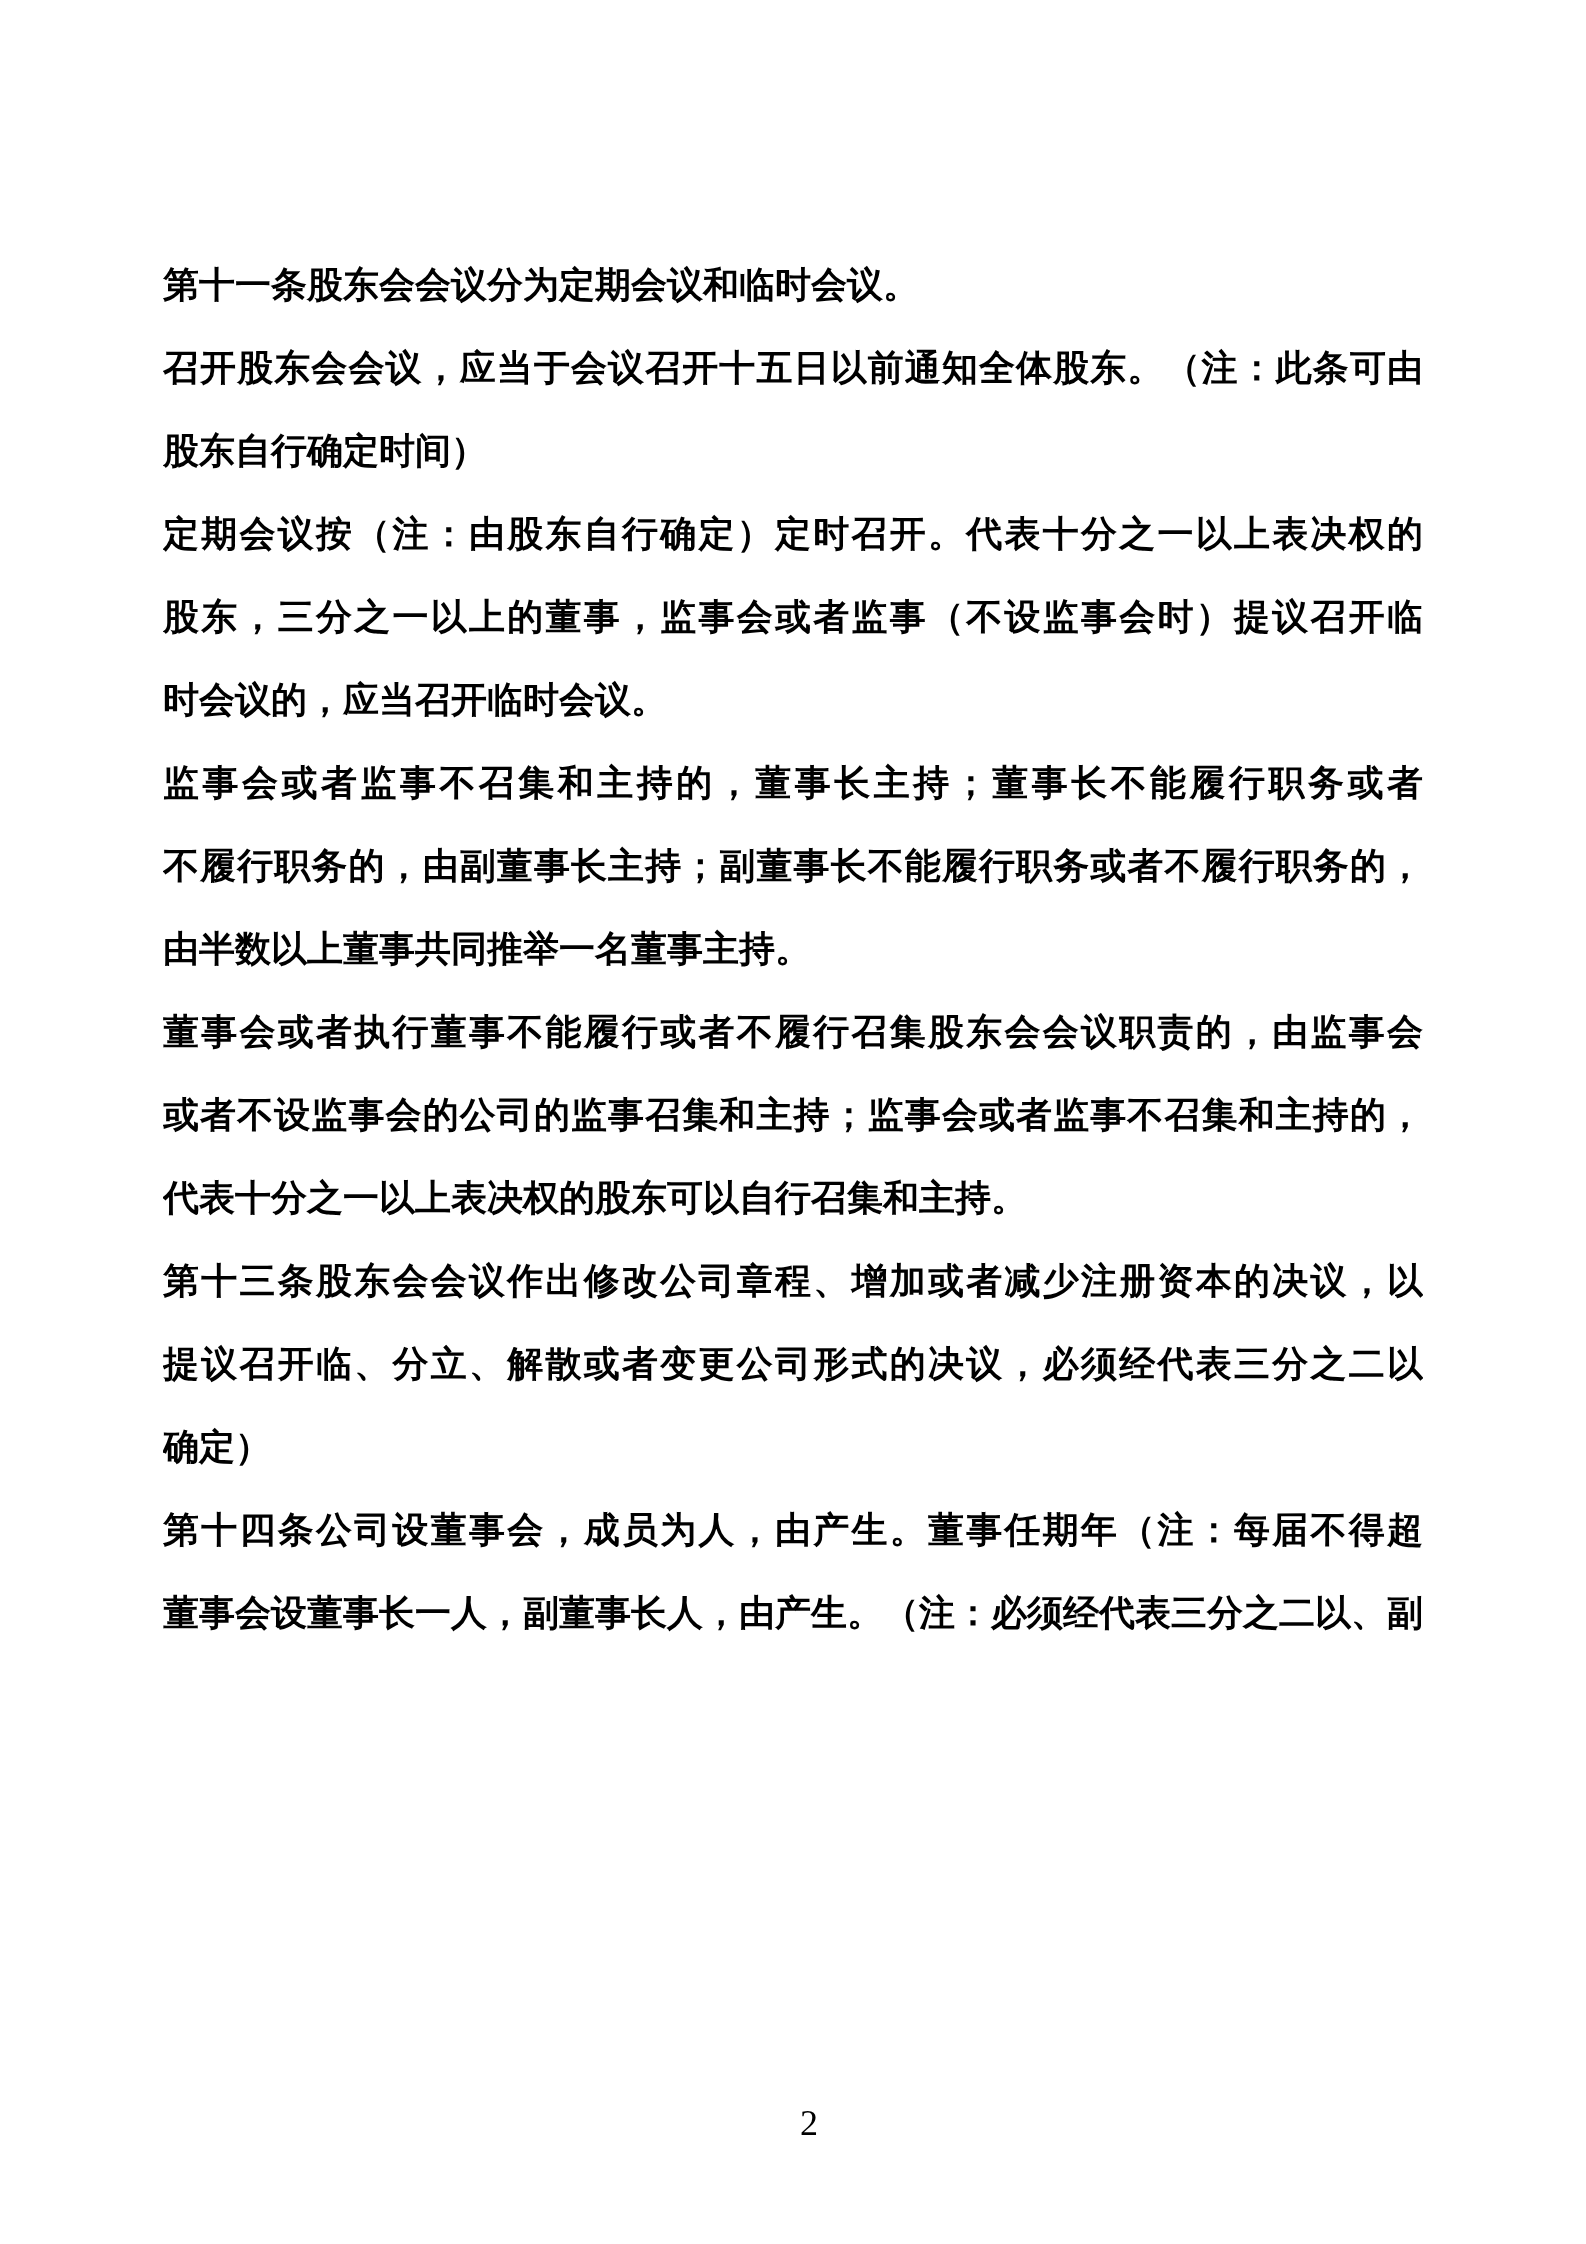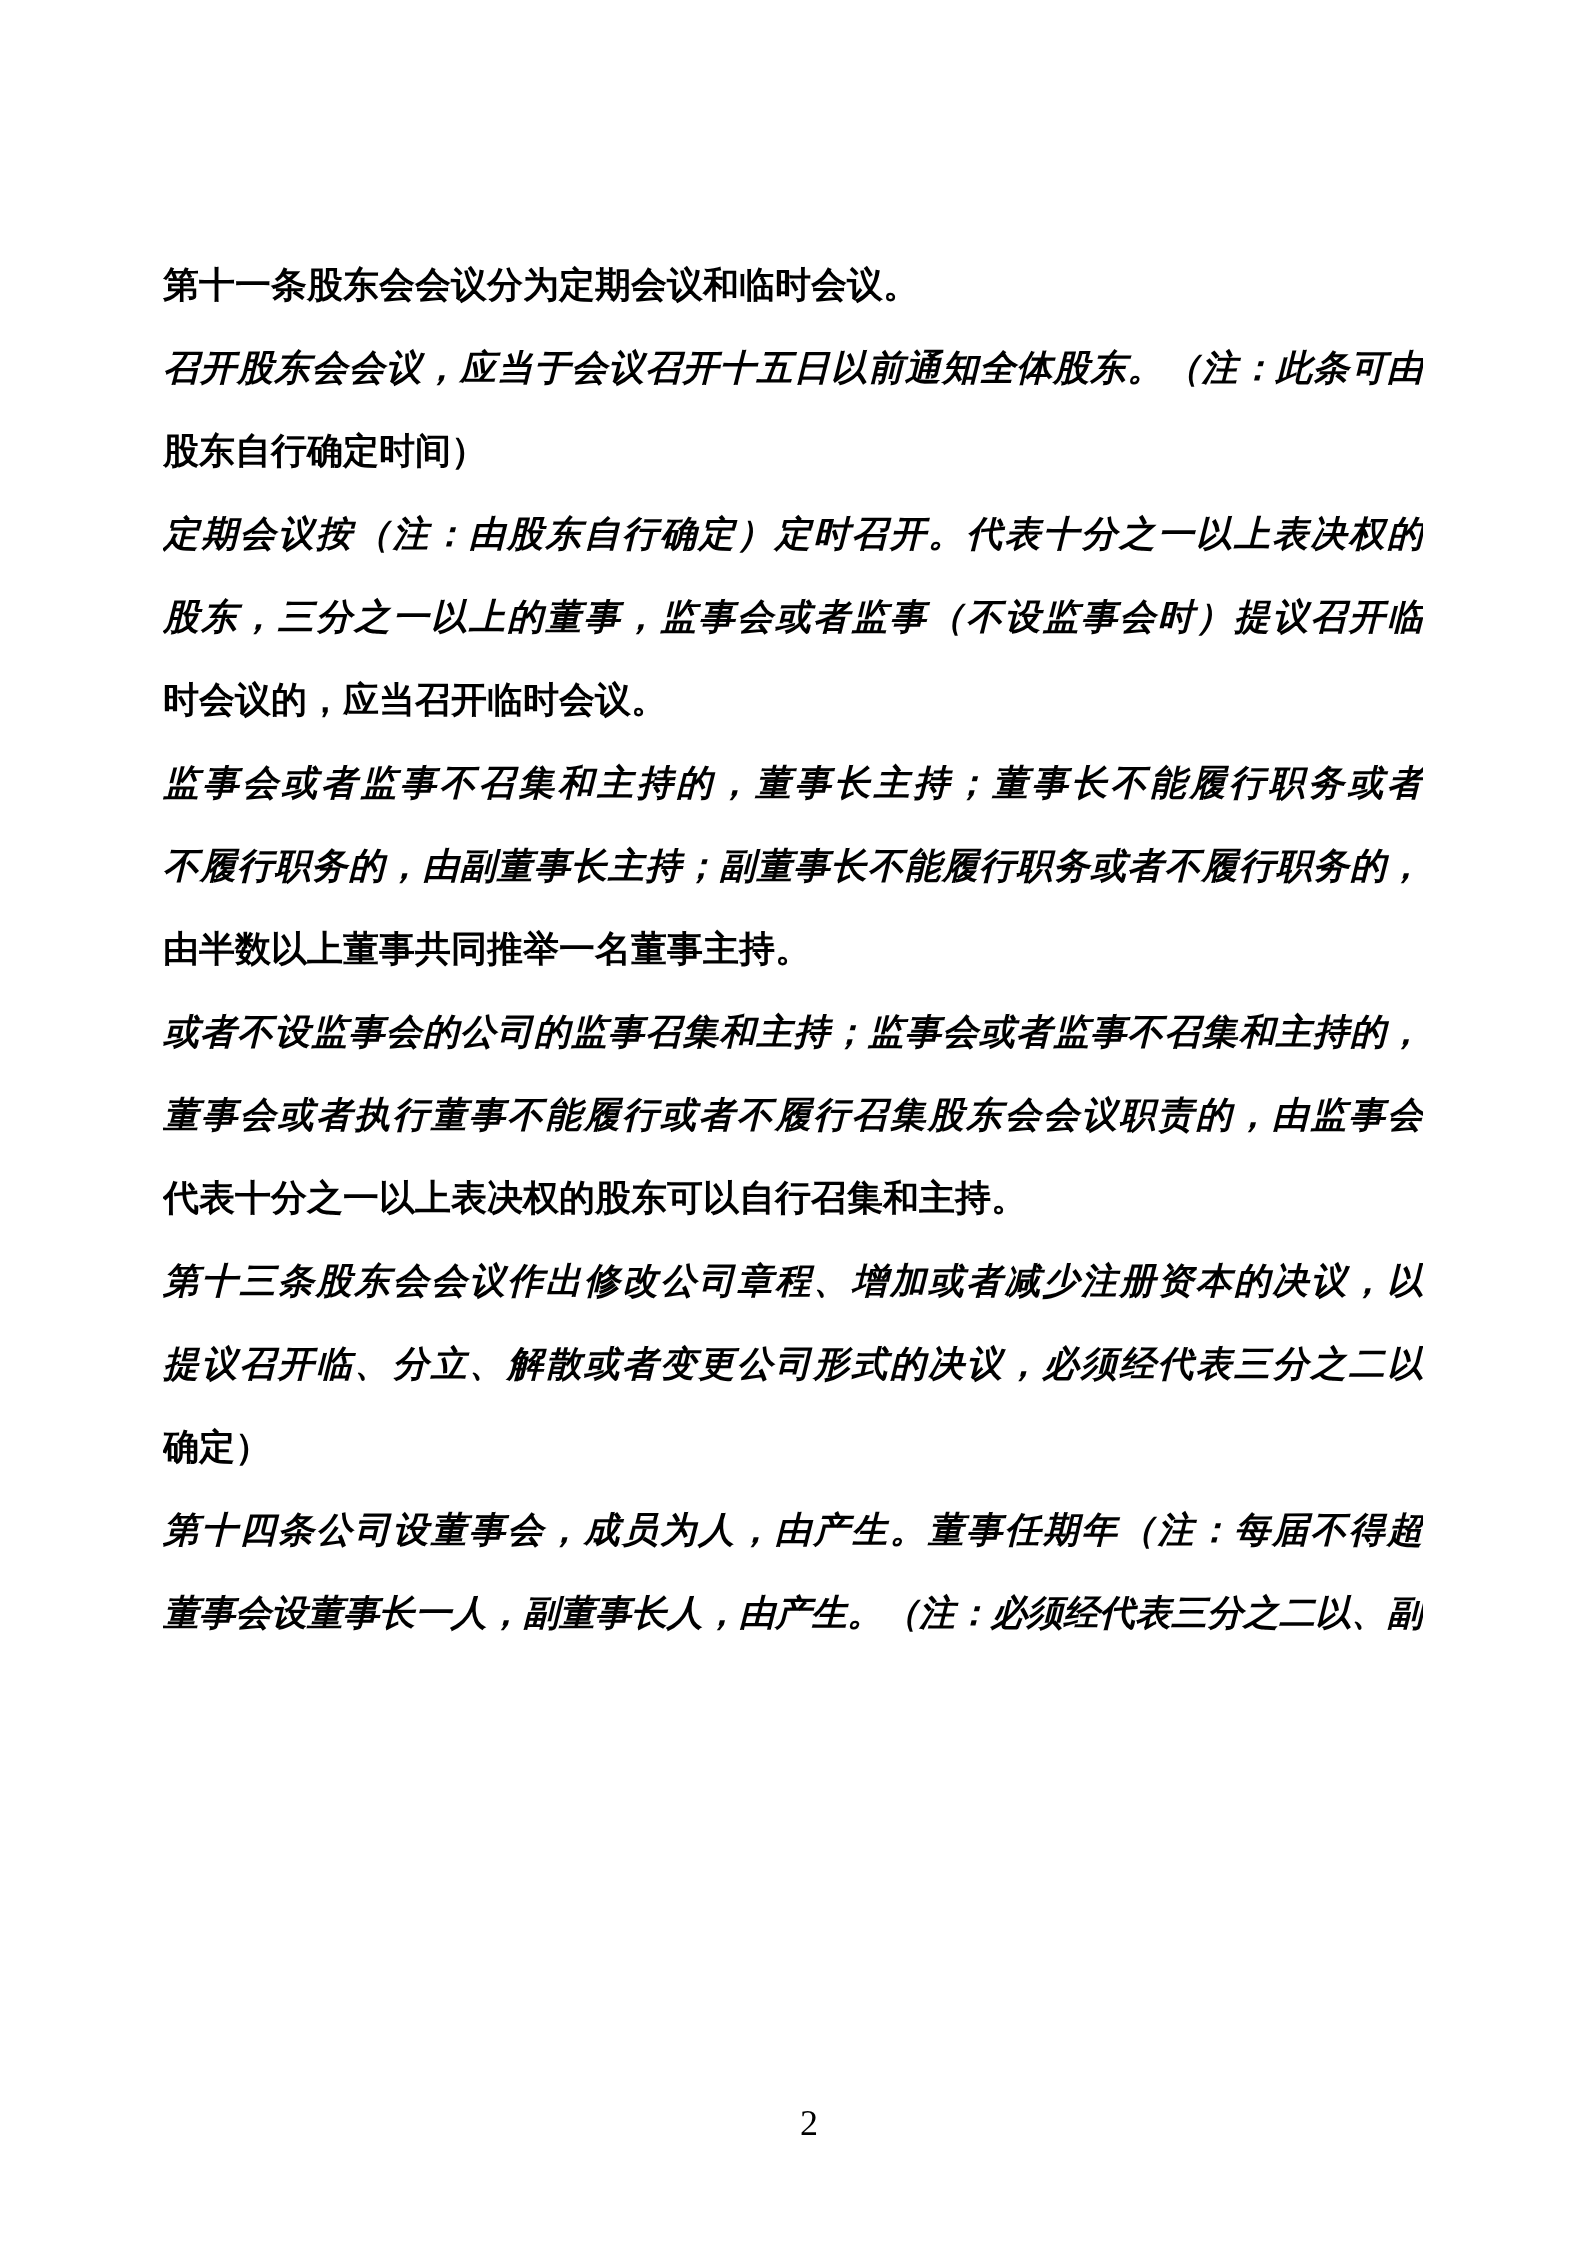--- a/index.html
+++ b/index.html
@@ -31,21 +31,20 @@
     height: 83px;
     overflow: hidden;
     text-align: left;
     white-space: nowrap;
   }
   .line.fill {
     white-space: normal;
     text-align: justify;
     text-align-last: justify;
     text-justify: inter-character;
-    font-style: italic;
   }
   .page-number {
     position: absolute;
     left: 0;
     top: 2102px;
     width: 100%;
     text-align: center;
     font-family: "Liberation Serif", serif;
     font-size: 36px;
     font-weight: normal;
@@ -59,22 +58,22 @@
   <div class="text-block">
     <div class="line">第十一条股东会会议分为定期会议和临时会议。</div>
     <div class="line fill">召开股东会会议，应当于会议召开十五日以前通知全体股东。（注：此条可由</div>
     <div class="line">股东自行确定时间）</div>
     <div class="line fill">定期会议按（注：由股东自行确定）定时召开。代表十分之一以上表决权的</div>
     <div class="line fill">股东，三分之一以上的董事，监事会或者监事（不设监事会时）提议召开临</div>
     <div class="line">时会议的，应当召开临时会议。</div>
     <div class="line fill">监事会或者监事不召集和主持的，董事长主持；董事长不能履行职务或者</div>
     <div class="line fill">不履行职务的，由副董事长主持；副董事长不能履行职务或者不履行职务的，</div>
     <div class="line">由半数以上董事共同推举一名董事主持。</div>
+    <div class="line fill">董事会或者执行董事不能履行或者不履行召集股东会会议职责的，由监事会</div>
     <div class="line fill">或者不设监事会的公司的监事召集和主持；监事会或者监事不召集和主持的，</div>
-    <div class="line fill">董事会或者执行董事不能履行或者不履行召集股东会会议职责的，由监事会</div>
     <div class="line">代表十分之一以上表决权的股东可以自行召集和主持。</div>
     <div class="line fill">第十三条股东会会议作出修改公司章程、增加或者减少注册资本的决议，以</div>
     <div class="line fill">提议召开临、分立、解散或者变更公司形式的决议，必须经代表三分之二以</div>
     <div class="line">确定）</div>
     <div class="line fill">第十四条公司设董事会，成员为人，由产生。董事任期年（注：每届不得超</div>
     <div class="line fill">董事会设董事长一人，副董事长人，由产生。（注：必须经代表三分之二以、副</div>
   </div>
   <div class="page-number">2</div>
 </div>
 

